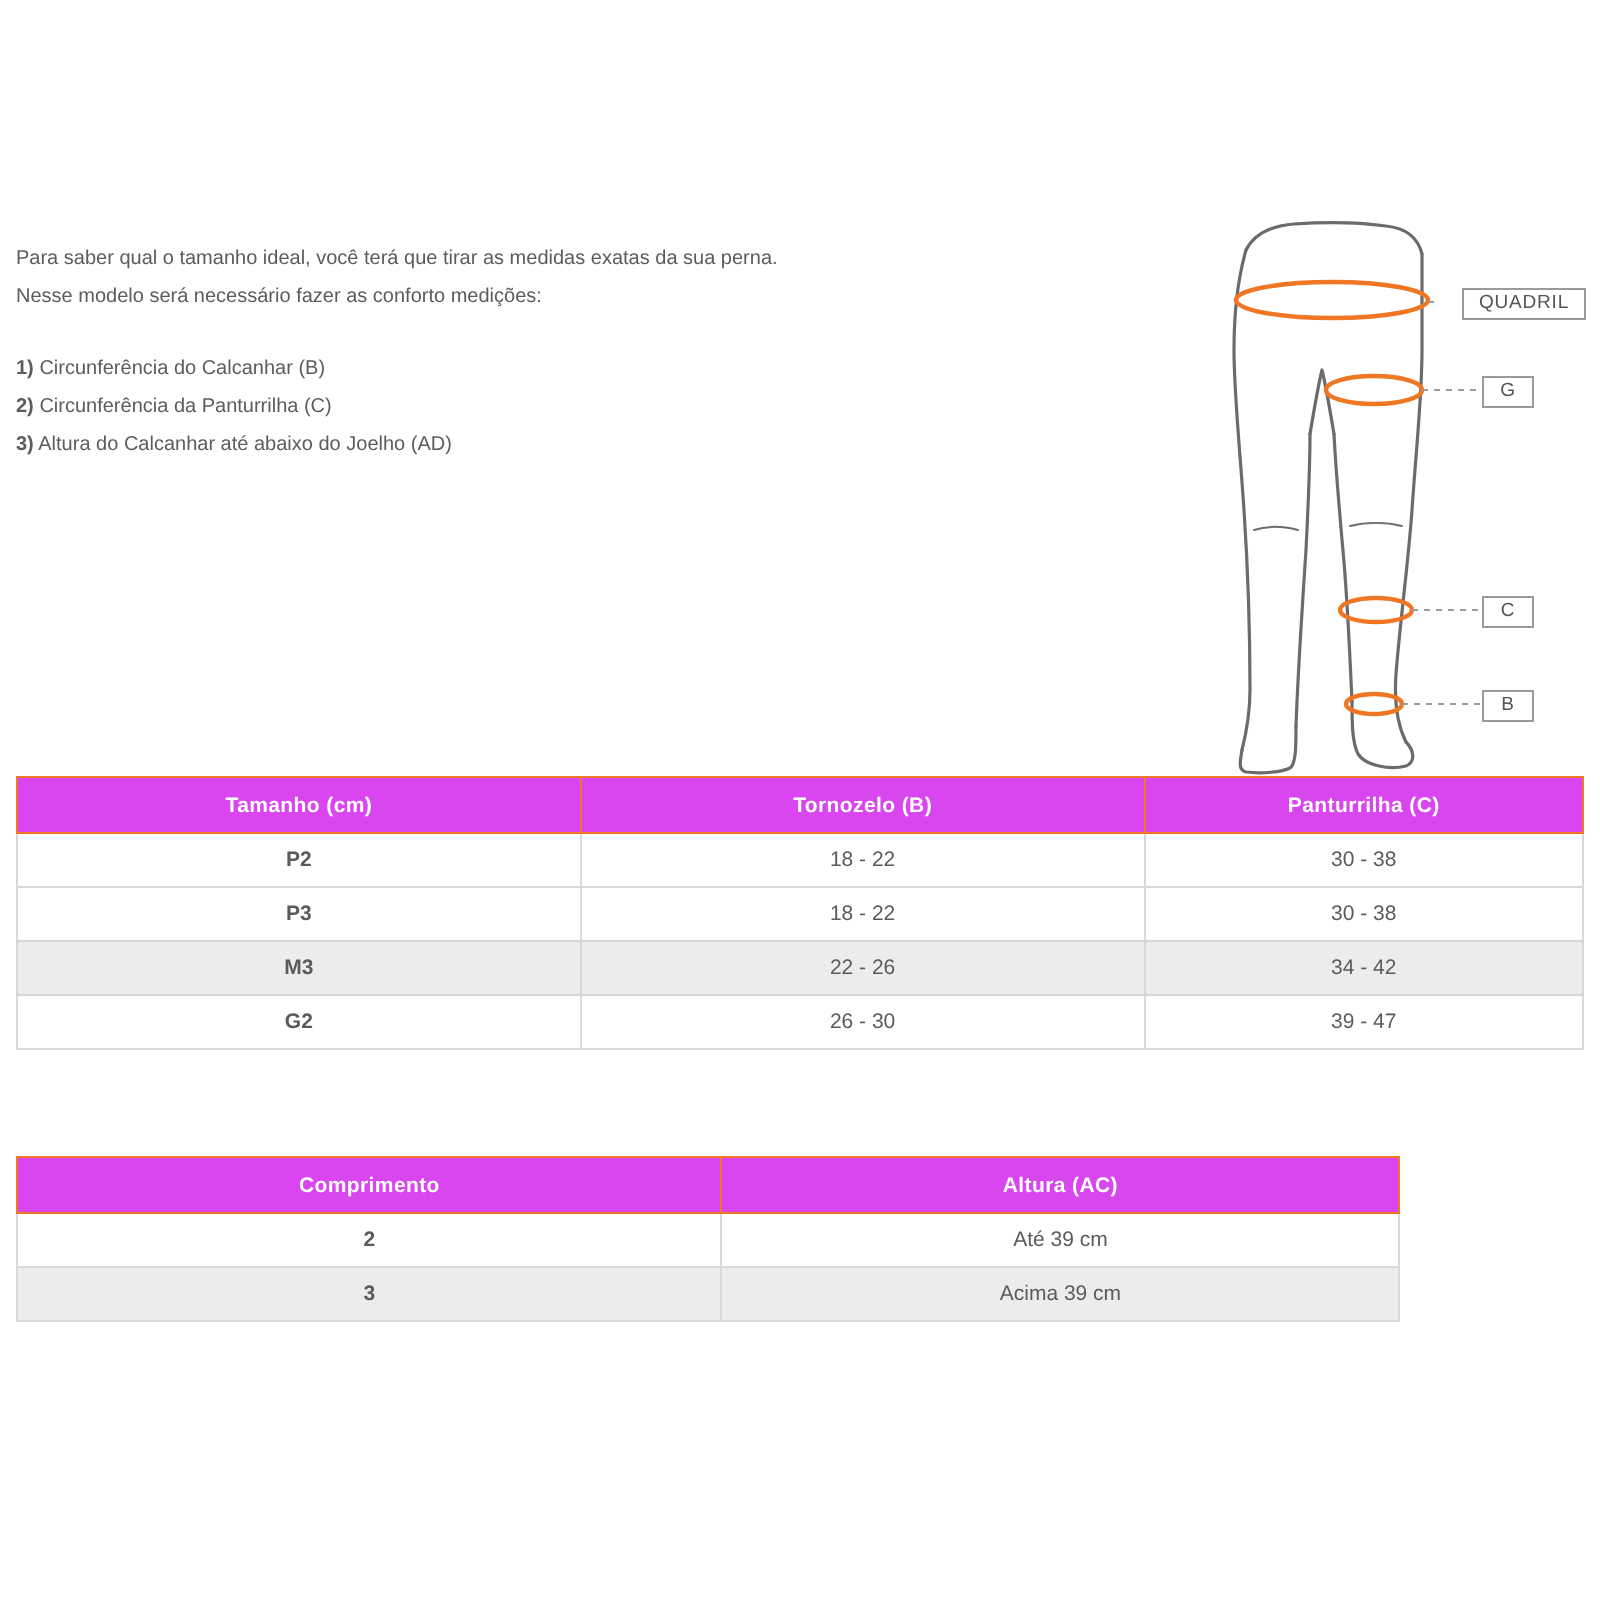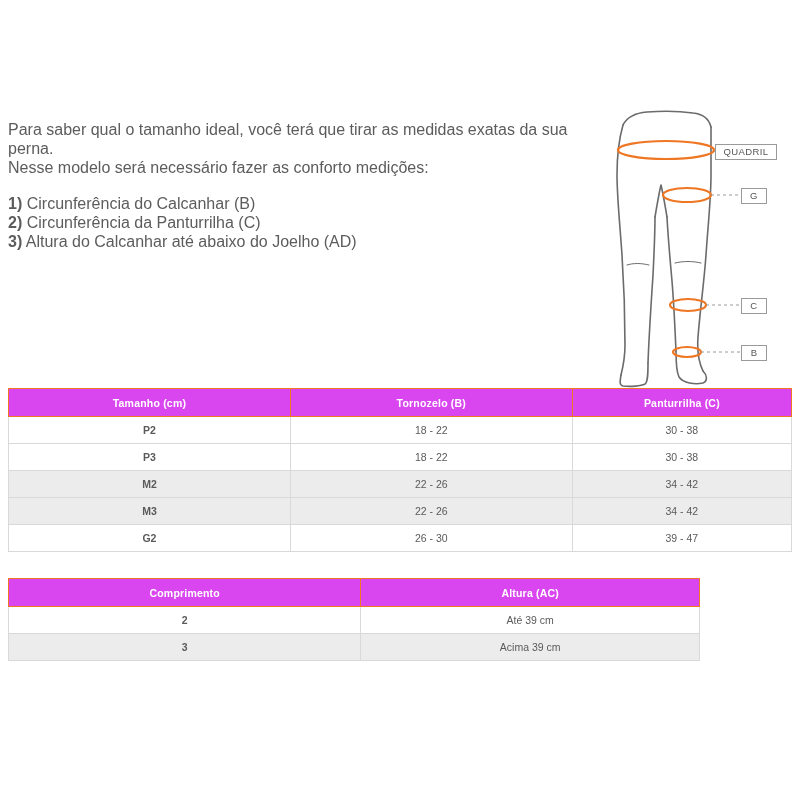--- a/index.html
+++ b/index.html
@@ -21,21 +21,21 @@
     width: 800px;
     height: 800px;
   }
 
   
   .intro {
     position: absolute;
     left: 8px;
     top: 120px;
     width: 580px;
-    font-size: 16px;
+    font-size: 10px;
     line-height: 19px;
     color: #5c5c5c;
   }
   .intro p { margin: 0; }
   .intro .gap { height: 17px; }
   .intro .num { font-weight: bold; color: #5c5c5c; }
 
   
   .figure {
     position: absolute;
@@ -51,21 +51,21 @@
     border: 1px solid #9a9a9a;
     background: #ffffff;
     color: #555555;
     font-size: 9.5px;
     letter-spacing: .4px;
     text-align: center;
     line-height: 14px;
     height: 16px;
     box-sizing: border-box;
   }
-  .callout.quadril { left: 140px; top: 39px; width: 62px; }
+  .callout.quadril { left: 156px; top: 39px; width: 62px; }
   .callout.g       { left: 166px; top: 83px; width: 26px; }
   .callout.c       { left: 166px; top: 193px; width: 26px; }
   .callout.b       { left: 166px; top: 240px; width: 26px; }
 
   
   table {
     border-collapse: collapse;
     font-size: 10.5px;
     width: 100%;
   }
@@ -191,25 +191,20 @@
           <td class="bold">P2</td>
           <td>18 - 22</td>
           <td>30 - 38</td>
         </tr>
         <tr>
           <td class="bold">P3</td>
           <td>18 - 22</td>
           <td>30 - 38</td>
         </tr>
         <tr class="alt">
-          <td class="bold">M2</td>
-          <td>22 - 26</td>
-          <td>34 - 42</td>
-        </tr>
-        <tr class="alt">
           <td class="bold">M3</td>
           <td>22 - 26</td>
           <td>34 - 42</td>
         </tr>
         <tr>
           <td class="bold">G2</td>
           <td>26 - 30</td>
           <td>39 - 47</td>
         </tr>
       </tbody>

